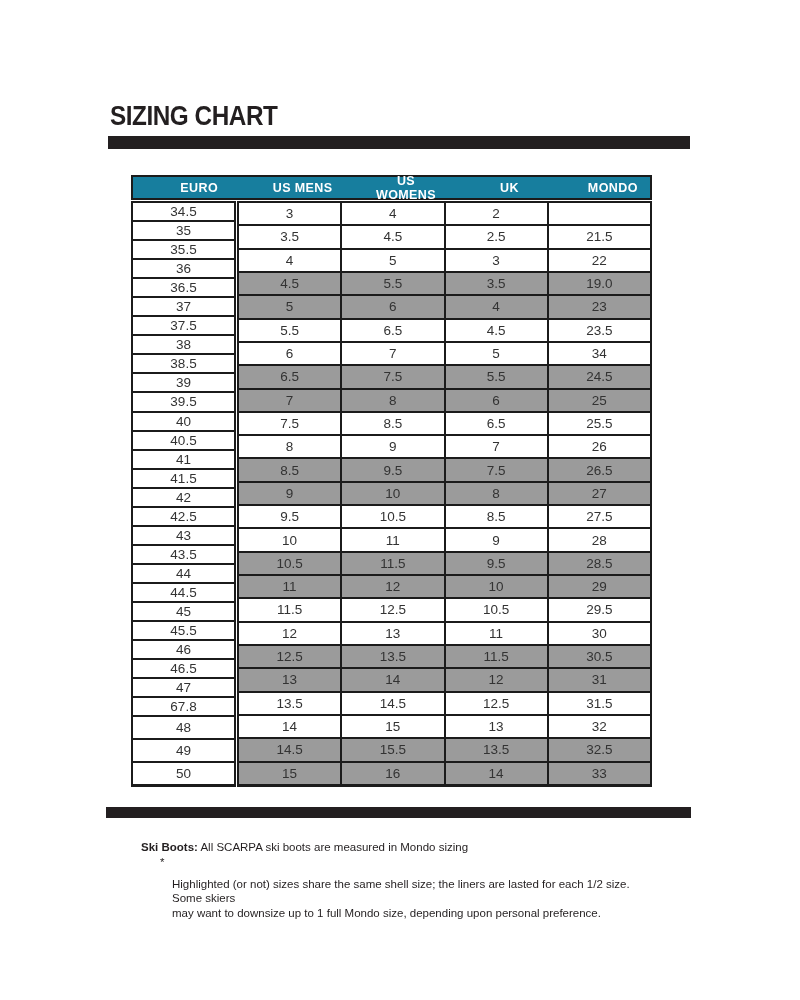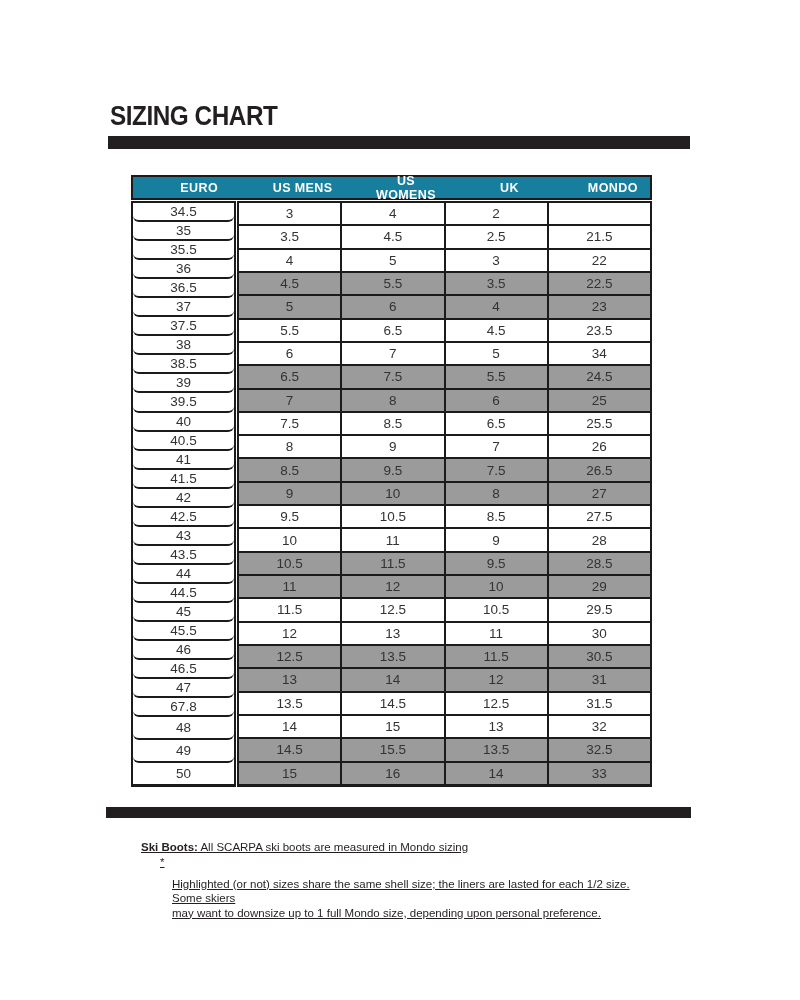--- a/index.html
+++ b/index.html
@@ -44,21 +44,21 @@
   .euro-col{
     width:105px;box-sizing:border-box;
     display:flex;flex-direction:column;
     border:2px solid #1b1b1b;border-bottom-width:3px;
     background:#ffffff;
   }
   .euro-row{
     flex:191 1 0;box-sizing:border-box;
     display:flex;align-items:center;justify-content:center;
     border-bottom:2px solid #1b1b1b;
-    font-size:13.5px;color:#333333;border-radius:6px;
+    font-size:13.5px;color:#333333;
   }
   .euro-row.tall{flex:234 1 0;}
   .euro-row:last-child{border-bottom:none;}
   .right-grid{
     flex:1;margin-left:1px;box-sizing:border-box;
     display:flex;flex-direction:column;
     border:2px solid #1b1b1b;border-bottom-width:3px;
     background:#ffffff;
   }
   .grid-row{
@@ -70,21 +70,21 @@
   .grid-row.shaded{background:#9b9b9b;}
   .cell{
     flex:1;box-sizing:border-box;
     display:flex;align-items:center;justify-content:center;
     border-right:2px solid #1b1b1b;
     font-size:13.5px;color:#333333;
   }
   .cell:last-child{border-right:none;}
   .footnotes{
     position:absolute;left:141px;top:840px;width:500px;
-    font-size:11.5px;line-height:14.5px;color:#231f20;text-decoration:underline;
+    font-size:11.5px;line-height:14.5px;color:#231f20;
   }
   .fn-line1 b{font-weight:700;}
   .fn-bullet-row{display:flex;margin-left:19px;}
   .fn-star{width:12px;flex:0 0 12px;}
   .fn-text{flex:1;margin-top:22px;}
 </style>
 </head>
 <body>
 
 <div class="page-title">SIZING CHART</div>
@@ -147,21 +147,21 @@
         <div class="grid-row">
           <div class="cell">4</div>
           <div class="cell">5</div>
           <div class="cell">3</div>
           <div class="cell">22</div>
         </div>
         <div class="grid-row shaded">
           <div class="cell">4.5</div>
           <div class="cell">5.5</div>
           <div class="cell">3.5</div>
-          <div class="cell">22.5</div>
+          <div class="cell">19.0</div>
         </div>
         <div class="grid-row shaded">
           <div class="cell">5</div>
           <div class="cell">6</div>
           <div class="cell">4</div>
           <div class="cell">23</div>
         </div>
         <div class="grid-row">
           <div class="cell">5.5</div>
           <div class="cell">6.5</div>

